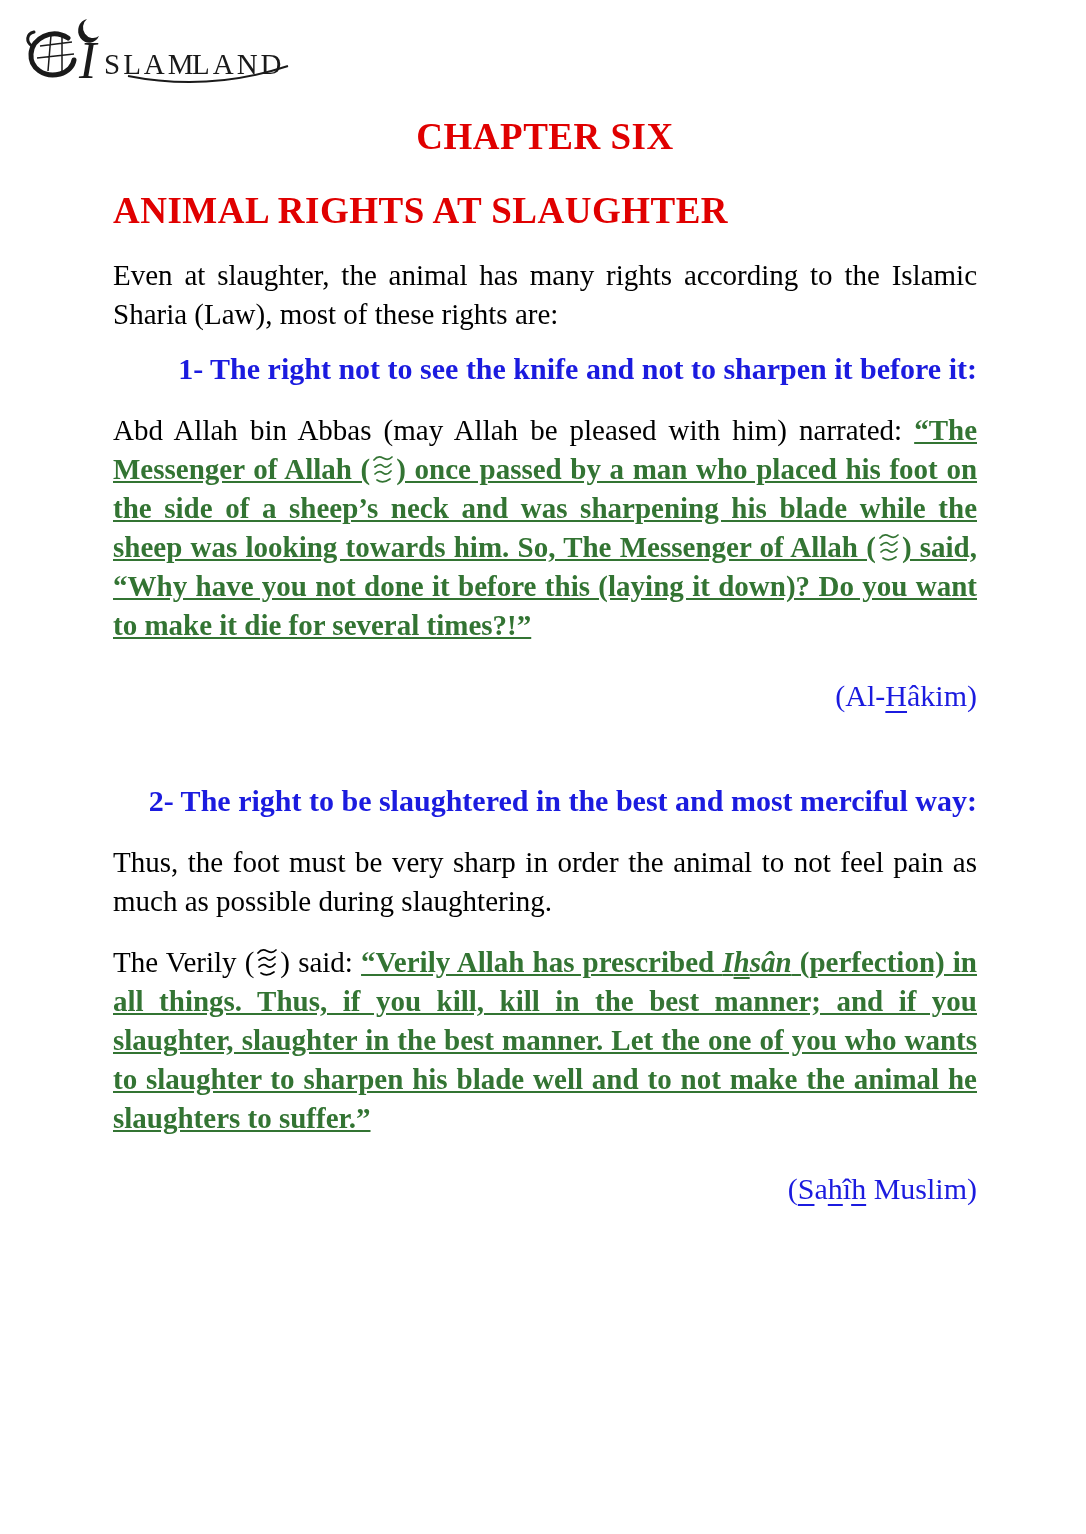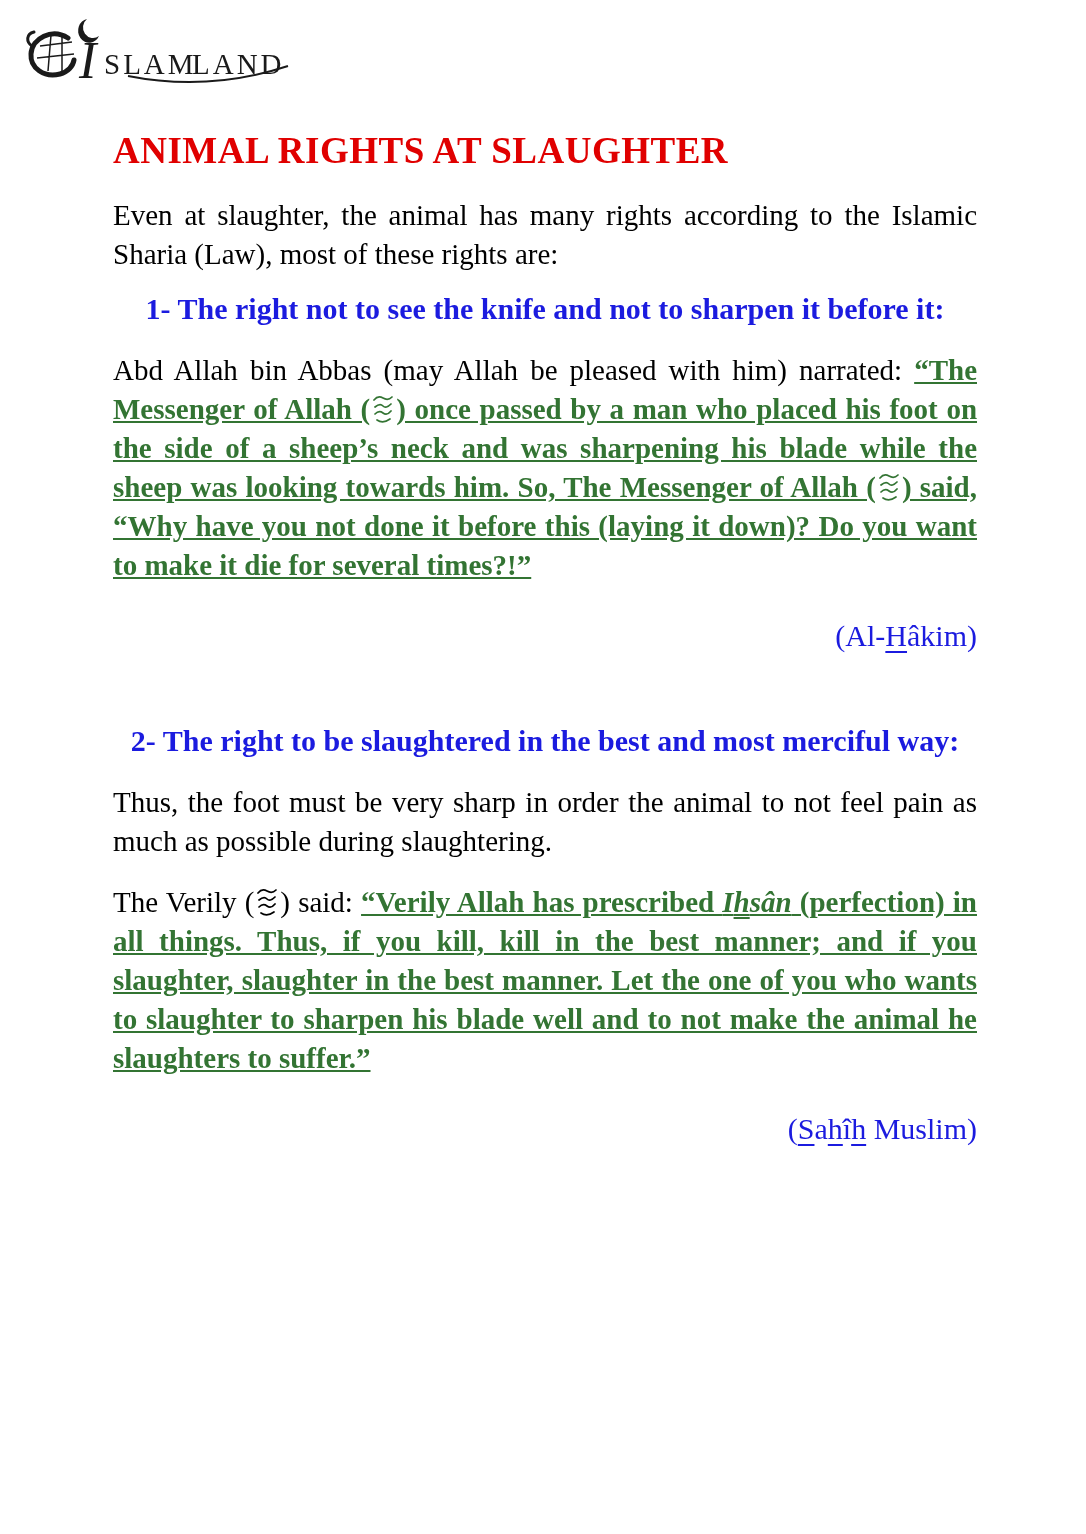--- a/index.html
+++ b/index.html
@@ -19,21 +19,21 @@
     font-size:37px;font-weight:bold;line-height:46px;letter-spacing:0.5px;
   }
   .title{
     margin-top:28px;text-align:left;color:var(--red);
     font-size:37px;font-weight:bold;line-height:46px;letter-spacing:0.5px;
   }
   p.body{
     margin-top:22px;font-size:29px;line-height:39px;text-align:justify;color:var(--ink);
   }
   h3.subhead{
-    margin-top:14px;font-size:30px;line-height:41px;font-weight:bold;color:var(--blue);text-align:center;
+    margin-top:14px;font-size:30px;line-height:41px;font-weight:bold;color:var(--blue);text-align:right;
   }
   h3.subhead.s2{margin-top:64px;}
   .quote{color:var(--green);font-weight:bold;text-decoration:underline;}
   .ihsan{font-style:italic;}
   .u{text-decoration:underline;text-underline-offset:5px;text-decoration-thickness:2px;}
   .attribution{
     margin-top:30px;font-size:30px;line-height:41px;color:var(--blue);text-align:right;
   }
   .pbuh{display:inline-block;vertical-align:-6px;line-height:0;}
   .pbuh svg{display:inline-block;}
@@ -54,20 +54,21 @@
       <path d="M63 3 a 11 12 0 1 0 12 17 a 8.5 9 0 1 1 -12 -17" fill="var(--logo-ink)"></path>
       <text x="55" y="62" font-family="Liberation Serif, serif" font-style="italic" font-size="52" fill="var(--logo-ink)">I</text>
       <text x="80" y="58" font-family="Liberation Serif, serif" font-size="29" letter-spacing="3" fill="var(--logo-ink)">SLAM</text>
       <text x="168" y="58" font-family="Liberation Serif, serif" font-size="29" letter-spacing="3" fill="var(--logo-ink)">LAND</text>
       <path d="M104 60 Q 185 76 264 50" stroke="var(--logo-ink)" stroke-width="2" fill="none"></path>
     </svg>
   </div>
 
   <main class="content">
 
+    <h1 class="kicker">CHAPTER SIX</h1>
     <h2 class="title">ANIMAL RIGHTS AT SLAUGHTER</h2>
 
     <p class="body">Even at slaughter, the animal has many rights according to the Islamic Sharia (Law), most of these rights are:</p>
 
     <h3 class="subhead">1- The right not to see the knife and not to sharpen it before it:</h3>
 
     <p class="body tight"><span>Abd Allah bin Abbas (may Allah be pleased with him) narrated: </span><span class="quote"><span>“The Messenger of Allah (</span><span class="pbuh"><svg width="26" height="32" viewBox="0 0 26 32">
               <path d="M4 7 q4 -5 9 -2 t9 -1 M5 14 q5 -4 8 -1 t8 -2 M5 21 q4 -4 8 -1 t8 -2 M7 27 q6 4 13 -1" stroke="currentColor" fill="none" stroke-width="1.7" stroke-linecap="round"></path>
             </svg></span><span>) once passed by a man who placed his foot on the side of a sheep’s neck and was sharpening his blade while the sheep was looking towards him. So, The Messenger of Allah (</span><span class="pbuh"><svg width="26" height="32" viewBox="0 0 26 32">
               <path d="M4 7 q4 -5 9 -2 t9 -1 M5 14 q5 -4 8 -1 t8 -2 M5 21 q4 -4 8 -1 t8 -2 M7 27 q6 4 13 -1" stroke="currentColor" fill="none" stroke-width="1.7" stroke-linecap="round"></path>

